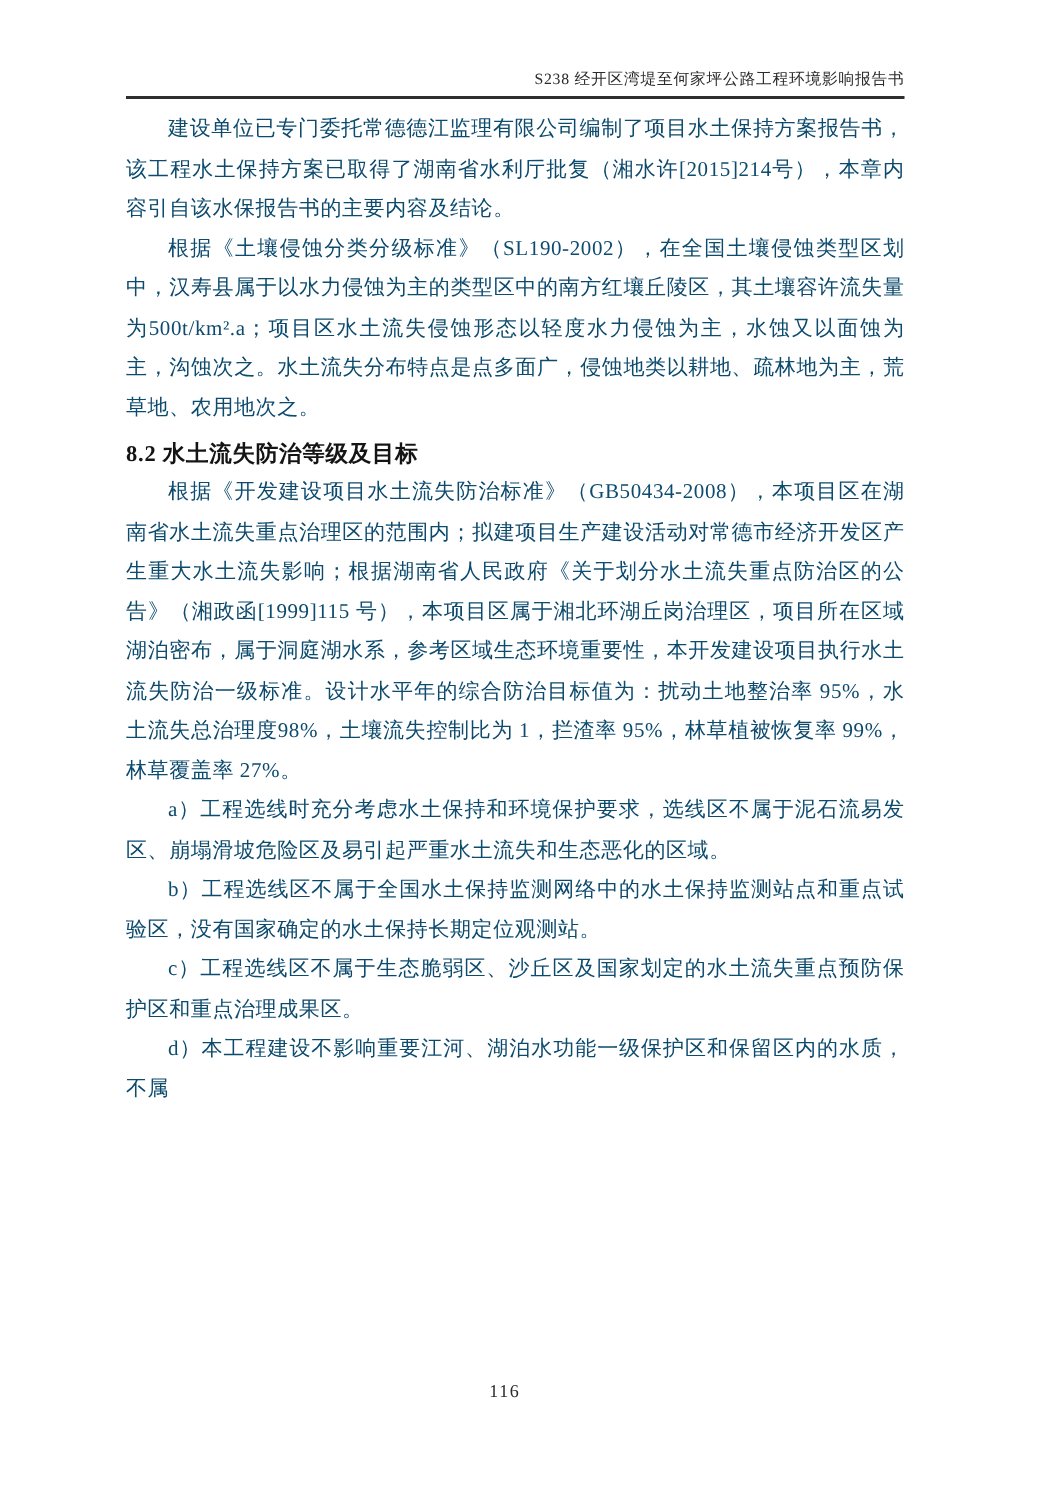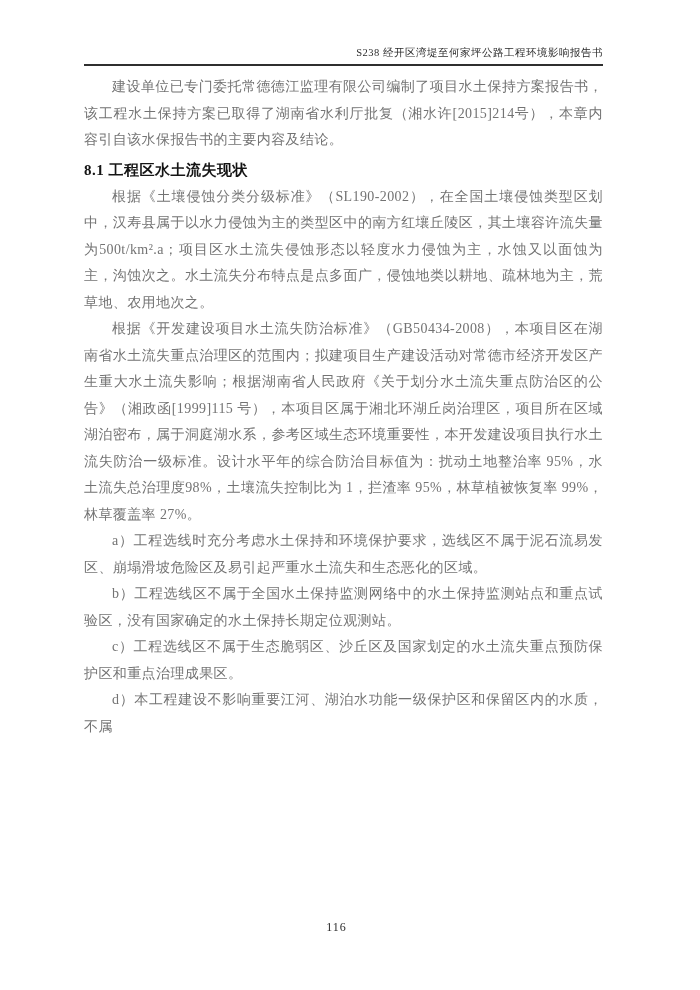--- a/index.html
+++ b/index.html
@@ -48,21 +48,21 @@
     letter-spacing: 0.5px;
     color: #141414;
   }
   p.body {
     margin: 0;
     font-size: 14px;
     line-height: 26.5px;
     text-align: justify;
     text-indent: 2em;
     letter-spacing: 0.4px;
-    color: #737373;
+    color: #0c4a6e;
   }
   .page-number {
     position: absolute;
     left: 0;
     right: 12px;
     top: 920px;
     text-align: center;
     font-size: 12px;
     letter-spacing: 1px;
     color: #2b2b2b;
@@ -74,23 +74,23 @@
 <div class="page">
 
   <div class="running-header">
     <span>S238 经开区湾堤至何家坪公路工程环境影响报告书</span>
   </div>
   <hr class="header-rule">
 
 
   <p class="body">建设单位已专门委托常德德江监理有限公司编制了项目水土保持方案报告书，该工程水土保持方案已取得了湖南省水利厅批复（湘水许[2015]214号），本章内容引自该水保报告书的主要内容及结论。</p>
 
-  <h2 class="section">8.1 工程区水土流失现状</h2>
   <p class="body">根据《土壤侵蚀分类分级标准》（SL190-2002），在全国土壤侵蚀类型区划中，汉寿县属于以水力侵蚀为主的类型区中的南方红壤丘陵区，其土壤容许流失量为500t/km².a；项目区水土流失侵蚀形态以轻度水力侵蚀为主，水蚀又以面蚀为主，沟蚀次之。水土流失分布特点是点多面广，侵蚀地类以耕地、疏林地为主，荒草地、农用地次之。</p>
 
+  <h2 class="section">8.2 水土流失防治等级及目标</h2>
   <p class="body">根据《开发建设项目水土流失防治标准》（GB50434-2008），本项目区在湖南省水土流失重点治理区的范围内；拟建项目生产建设活动对常德市经济开发区产生重大水土流失影响；根据湖南省人民政府《关于划分水土流失重点防治区的公告》（湘政函[1999]115 号），本项目区属于湘北环湖丘岗治理区，项目所在区域湖泊密布，属于洞庭湖水系，参考区域生态环境重要性，本开发建设项目执行水土流失防治一级标准。设计水平年的综合防治目标值为：扰动土地整治率 95%，水土流失总治理度98%，土壤流失控制比为 1，拦渣率 95%，林草植被恢复率 99%，林草覆盖率 27%。</p>
 
   <p class="body">a）工程选线时充分考虑水土保持和环境保护要求，选线区不属于泥石流易发区、崩塌滑坡危险区及易引起严重水土流失和生态恶化的区域。</p>
   <p class="body">b）工程选线区不属于全国水土保持监测网络中的水土保持监测站点和重点试验区，没有国家确定的水土保持长期定位观测站。</p>
   <p class="body">c）工程选线区不属于生态脆弱区、沙丘区及国家划定的水土流失重点预防保护区和重点治理成果区。</p>
   <p class="body">d）本工程建设不影响重要江河、湖泊水功能一级保护区和保留区内的水质，不属</p>
 
   <div class="page-number">116</div>
 
 </div>

